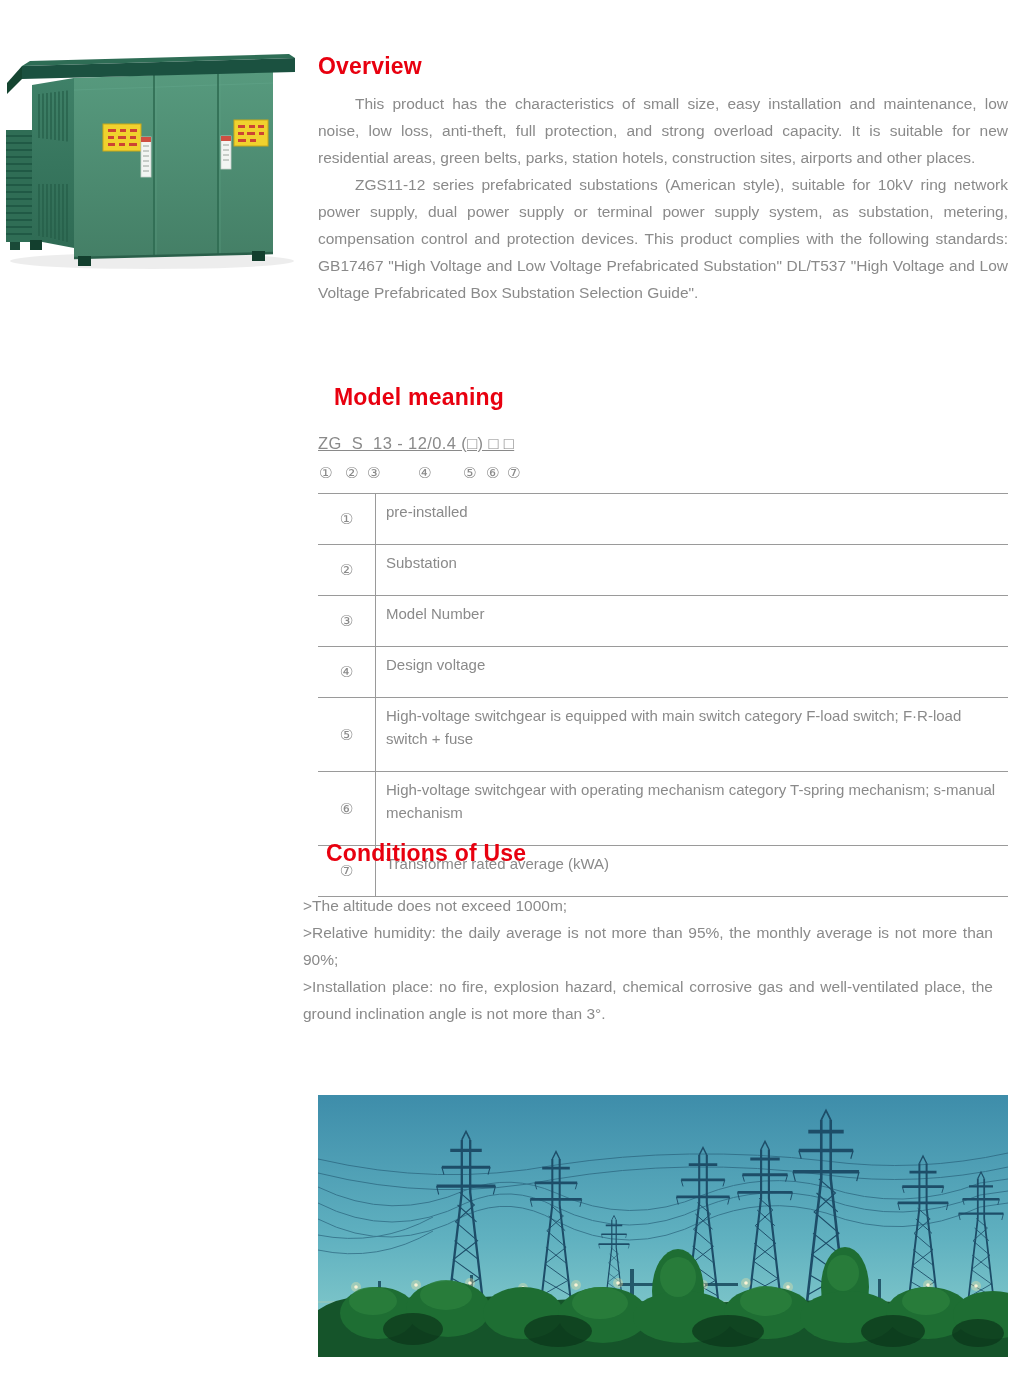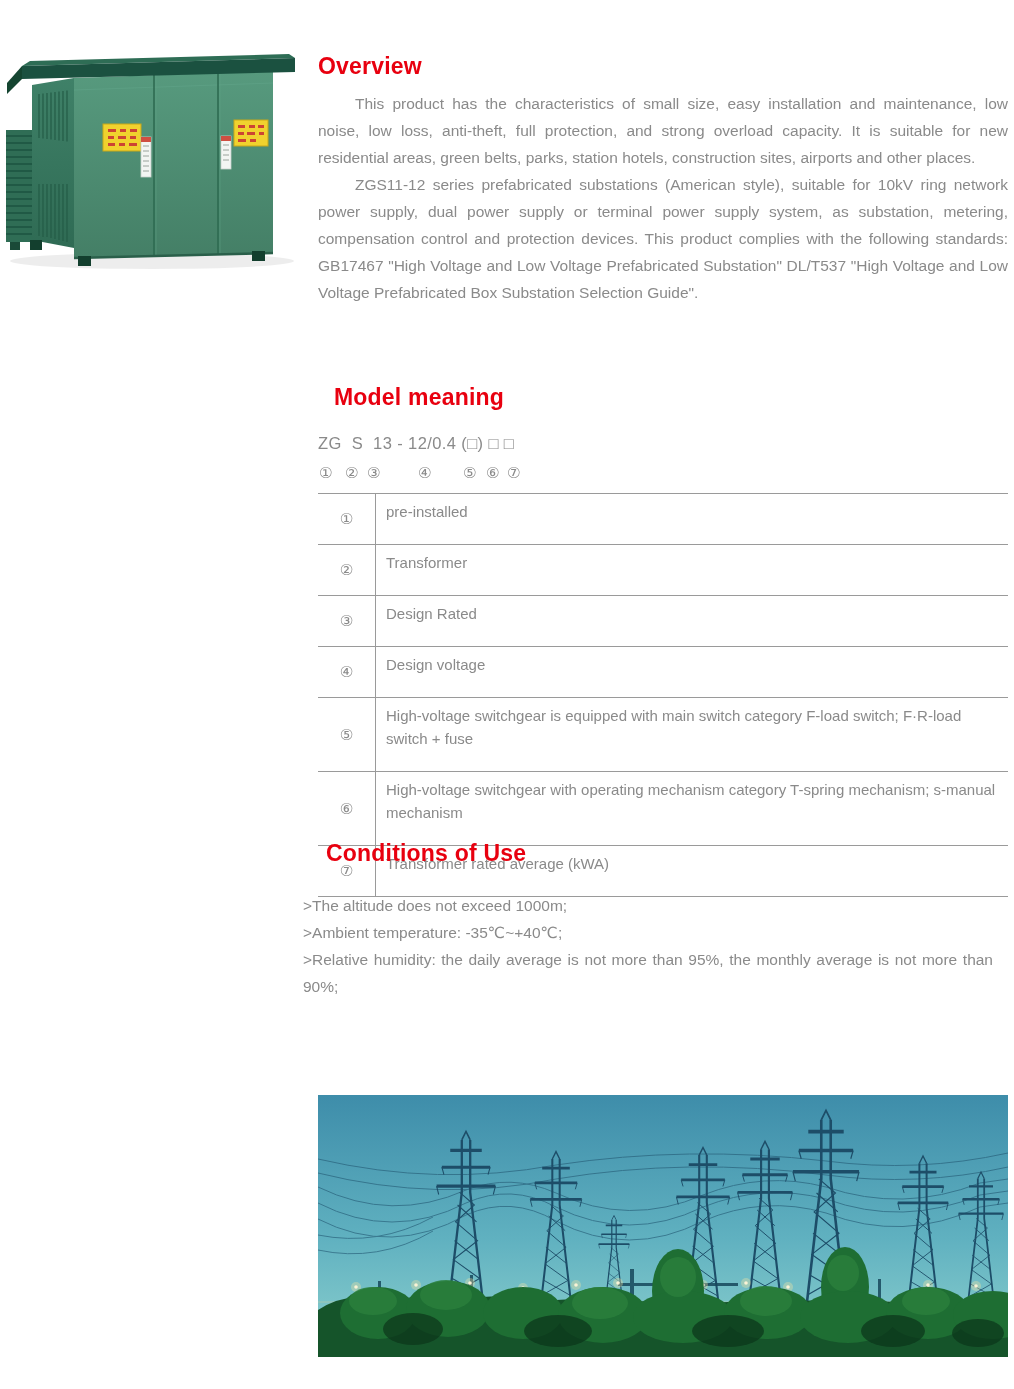--- a/index.html
+++ b/index.html
@@ -12,21 +12,21 @@
   h2.sec-title{
     margin:0;font-size:23px;font-weight:bold;color:#e8000f;
     line-height:28px;letter-spacing:0.2px;
   }
   .body-text{
     width:690px;font-size:15.5px;line-height:27px;color:#8a8a8a;
     text-align:justify;
   }
   .body-text p{margin:0;text-indent:37px;}
   .model-code{
-    font-size:16.5px;color:#8a8a8a;white-space:pre;letter-spacing:0.4px;
+    font-size:16.5px;color:#8a8a8a;white-space:pre;letter-spacing:0.4px;text-decoration:underline;
   }
   .digits{width:240px;height:22px;position:absolute;}
   .digits span{
     position:absolute;top:0;font-size:15px;color:#8a8a8a;
     font-family:"DejaVu Sans","Liberation Sans",sans-serif;
   }
   .digits span:nth-child(1){left:1px;}
   .digits span:nth-child(2){left:27px;}
   .digits span:nth-child(3){left:49px;}
   .digits span:nth-child(4){left:100px;}
@@ -180,25 +180,25 @@
 </div>
 
 <table class="model-table abs" style="left:318px;top:493px;">
   <tbody>
     <tr class="r-short">
       <td class="num">①</td>
       <td class="desc">pre-installed</td>
     </tr>
     <tr class="r-short">
       <td class="num">②</td>
-      <td class="desc">Transformer</td>
+      <td class="desc">Substation</td>
     </tr>
     <tr class="r-short">
       <td class="num">③</td>
-      <td class="desc">Design Rated</td>
+      <td class="desc">Model Number</td>
     </tr>
     <tr class="r-short">
       <td class="num">④</td>
       <td class="desc">Design voltage</td>
     </tr>
     <tr class="r-tall">
       <td class="num">⑤</td>
       <td class="desc">High-voltage switchgear is equipped with main switch category F-load switch; F·R-load switch + fuse</td>
     </tr>
     <tr class="r-tall">
@@ -209,22 +209,22 @@
       <td class="num">⑦</td>
       <td class="desc">Transformer rated average (kWA)</td>
     </tr>
   </tbody>
 </table>
 
 <h2 class="sec-title abs" style="left:318px;top:839px;margin-left:8px;">Conditions of Use</h2>
 
 <div class="cond-list abs" style="left:303px;top:892px;">
   <div>&gt;The altitude does not exceed 1000m;</div>
-  <div>&gt;Ambient temperature: -35℃~+40℃;</div>
   <div>&gt;Relative humidity: the daily average is not more than 95%, the monthly average is not more than 90%;</div>
+  <div>&gt;Installation place: no fire, explosion hazard, chemical corrosive gas and well-ventilated place, the ground inclination angle is not more than 3°.</div>
 </div>
 
 <div class="photo-frame abs" style="left:318px;top:1095px;">
   <svg width="690" height="262" viewBox="0 0 690 262" preserveAspectRatio="none">
     <defs>
       <linearGradient id="sky" x1="0" y1="0" x2="0" y2="1">
         <stop offset="0" stop-color="#3e8daa"></stop>
         <stop offset="0.55" stop-color="#60b1c0"></stop>
         <stop offset="1" stop-color="#8fd2cf"></stop>
       </linearGradient>

